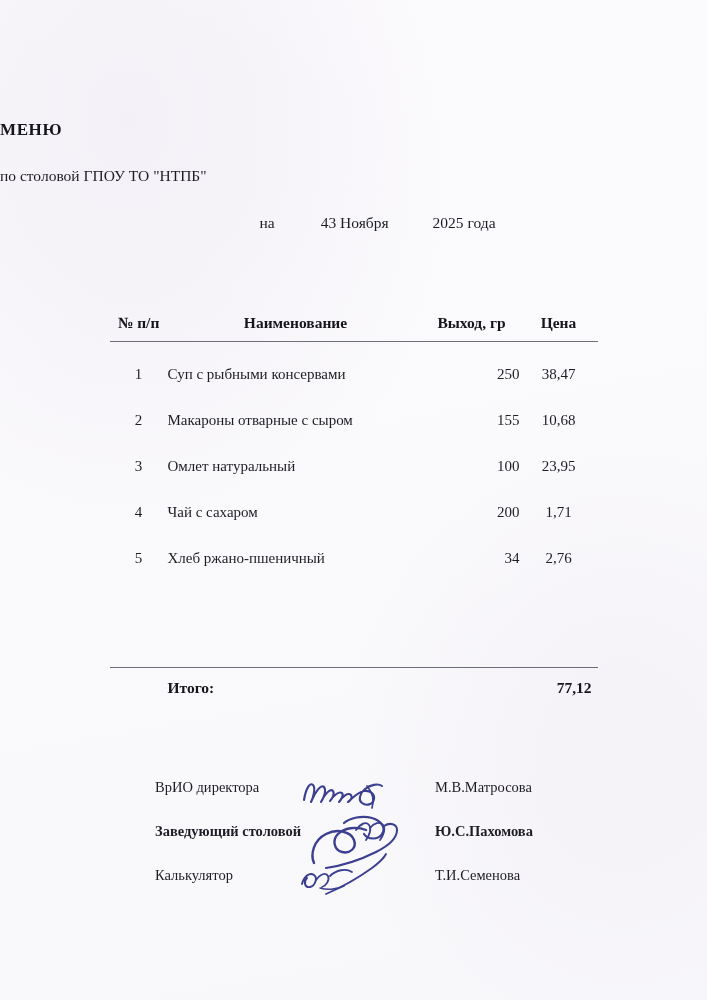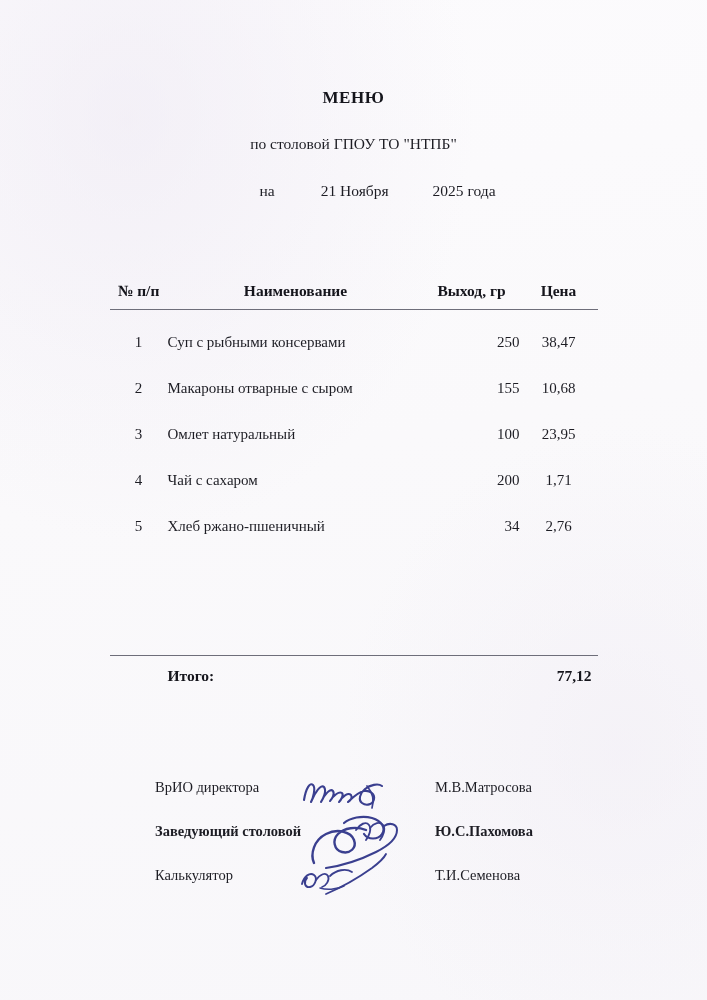--- a/index.html
+++ b/index.html
@@ -21,22 +21,21 @@
     height: 1000px;
     box-sizing: border-box;
     background:
       radial-gradient(ellipse 70% 60% at 18% 12%, rgba(236,231,242,0.55) 0%, rgba(251,250,252,0) 70%),
       radial-gradient(ellipse 55% 45% at 88% 75%, rgba(240,236,244,0.5) 0%, rgba(251,250,252,0) 72%),
       linear-gradient(170deg, #fcfbfd 0%, #faf9fb 45%, #f8f7fa 100%);
   }
 
   
   .title-block {
-    padding-top: 88px;
-    text-align: center;
+    padding-top: 120px;
   }
   .doc-title {
     font-size: 17px;
     font-weight: bold;
     letter-spacing: 0.6px;
     color: #15151c;
   }
   .subtitle {
     margin-top: 27px;
     font-size: 15.5px;
@@ -86,21 +85,21 @@
 
   table.menu tbody td {
     padding: 14.5px 0 14.5px 0;
     color: #1d1d24;
     font-size: 15px;
   }
   table.menu tbody tr:first-child td { padding-top: 24px; }
 
   
   .total-section {
-    margin: 0 auto;
+    margin: 12px auto;
     width: 488px;
     position: absolute;
     left: 0; right: 0;
     top: 655px;
   }
   .total-row {
     display: flex;
     align-items: baseline;
     padding-top: 11px;
     font-weight: bold;
@@ -146,21 +145,21 @@
 </head>
 <body>
 
 <div class="page">
 
   <div class="title-block">
     <div class="doc-title">МЕНЮ</div>
     <div class="subtitle">по столовой ГПОУ ТО "НТПБ"</div>
     <div class="date-line">
       <span class="d-na">на</span>
-      <span class="d-day">21 Ноября</span>
+      <span class="d-day">43 Ноября</span>
       <span class="d-year">2025 года</span>
     </div>
   </div>
 
   <div class="table-wrap">
     <table class="menu">
       <thead>
         <tr>
           <th class="col-num">№ п/п</th>
           <th class="col-name">Наименование</th>

